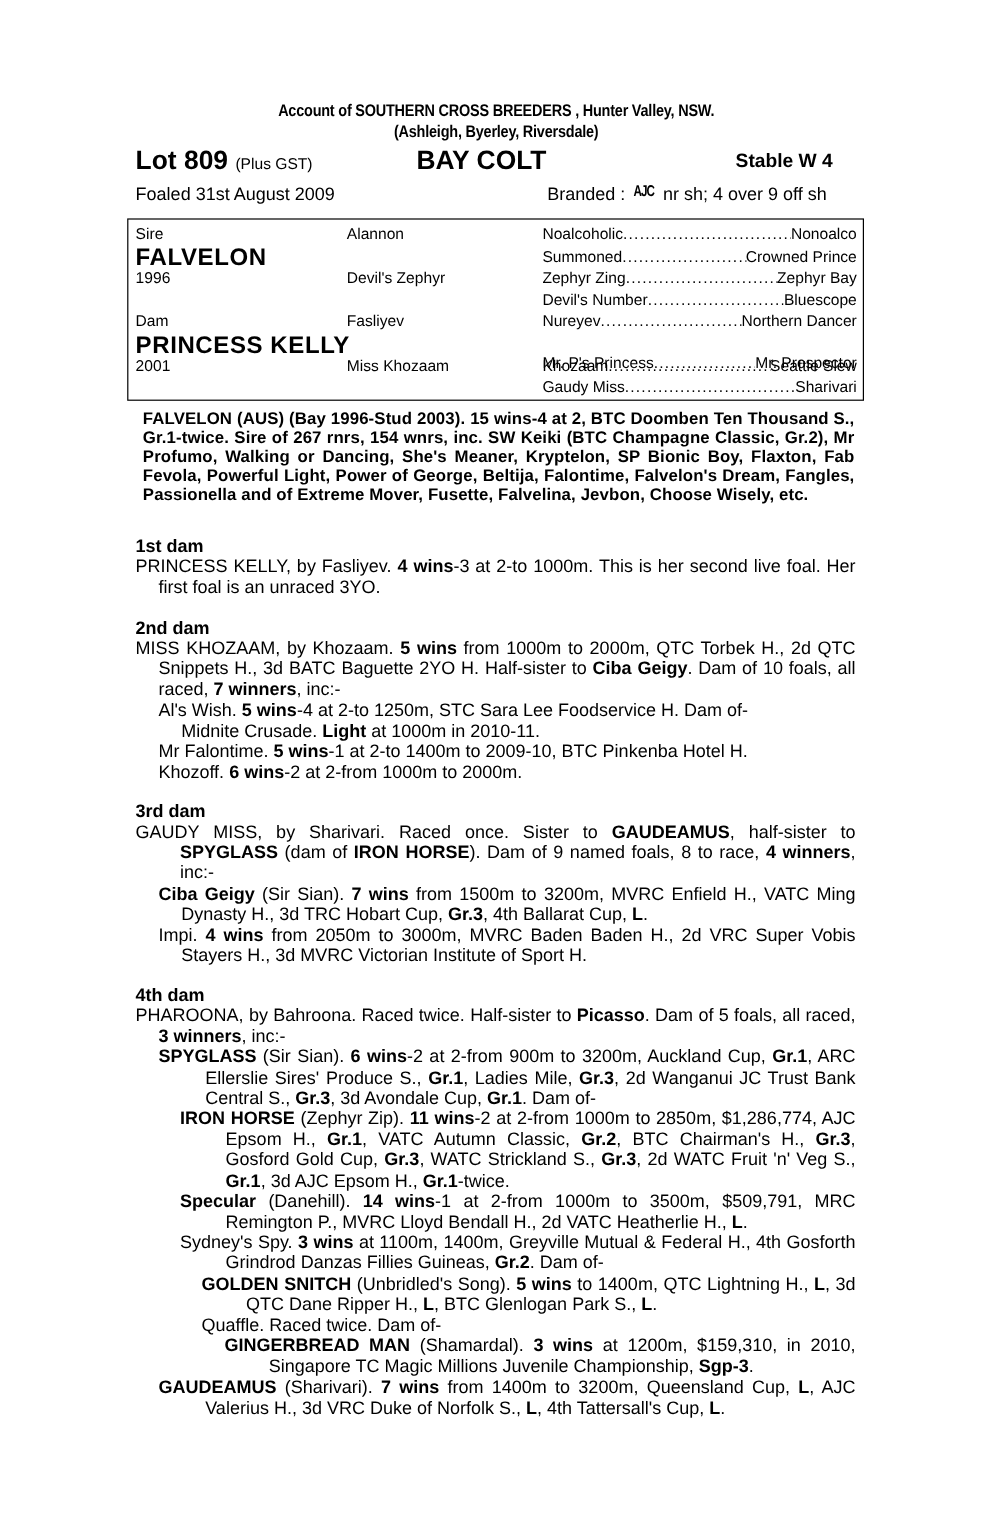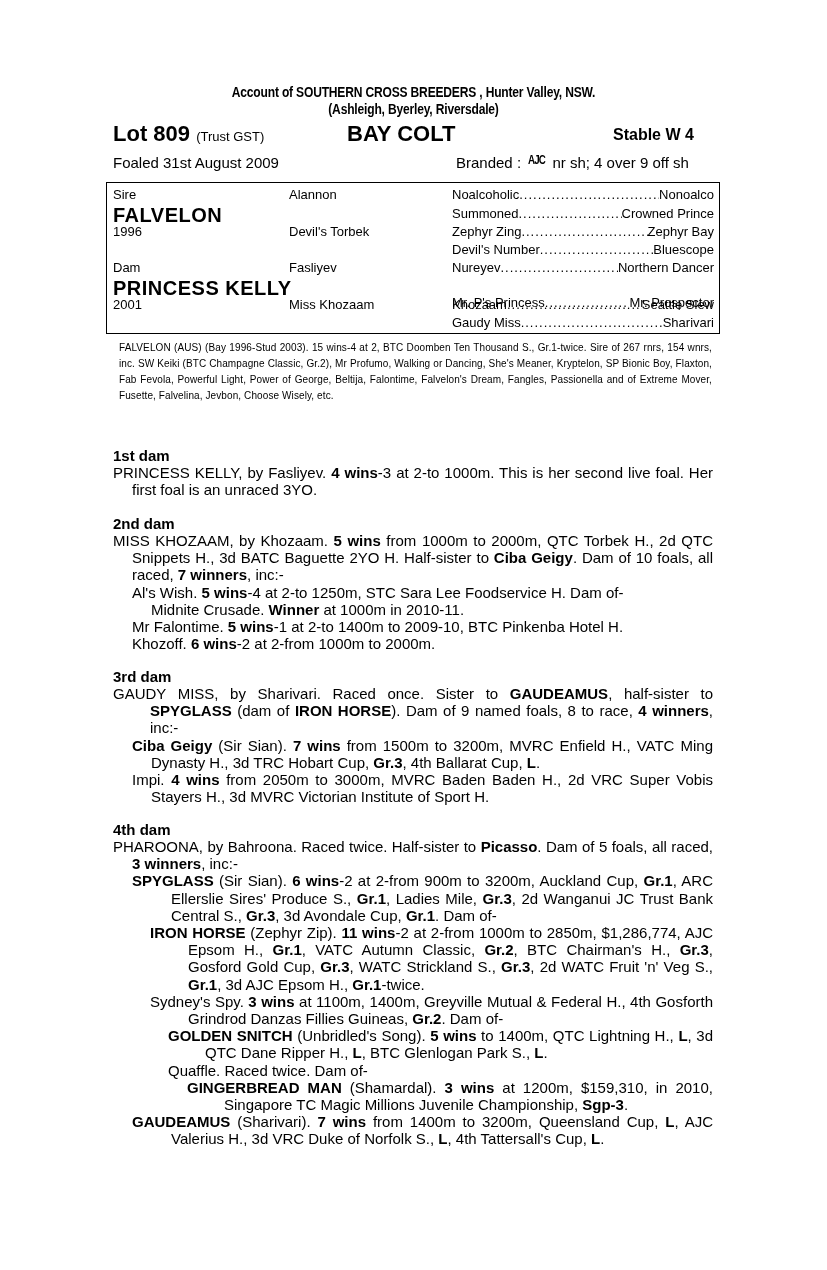--- a/index.html
+++ b/index.html
@@ -16,50 +16,50 @@
   #branded { left:456px; top:154px; font-size:15px; }
   #ajc { font-weight:bold; font-size:13px; display:inline-block; transform:scaleX(0.75) translateY(-4px); letter-spacing:-1px; }
   #pedbox { position:absolute; left:106px; top:182px; width:612px; height:150px; border:1.5px solid #000; }
   .pc { position:absolute; white-space:nowrap; font-size:13px; }
   .pname { font-size:20px; font-weight:900; letter-spacing:0.5px; }
   .gg { position:absolute; left:345px; width:262px; font-size:13px; display:flex; }
   .gg .l { white-space:nowrap; }
   .gg .dots { flex:1; overflow:hidden; white-space:nowrap; letter-spacing:1px; }
   .gg .dots::after { content:"........................................................................................"; }
   .gg .r { white-space:nowrap; }
-  #sirebio { position:absolute; left:119px; top:340px; width:593px; font-size:10px; font-weight:400; line-height:16px; text-align:justify; letter-spacing:0.1px; }
+  #sirebio { position:absolute; left:119px; top:340px; width:593px; font-size:14px; font-weight:700; line-height:16px; text-align:justify; letter-spacing:0.1px; }
   .sec { position:absolute; left:113px; width:600px; font-size:15px; line-height:17.2px; }
   .sec h3 { margin:0; font-size:15px; font-weight:900; line-height:17px; }
   .p { position:relative; text-align:justify; }
   .p0 { padding-left:19px; text-indent:-19px; }
   .p1 { margin-left:19px; padding-left:19px; text-indent:-19px; }
   .p2 { margin-left:37px; padding-left:19px; text-indent:-19px; }
   .p3 { margin-left:55px; padding-left:37px; text-indent:-37px; }
   .p4 { margin-left:74px; padding-left:37px; text-indent:-37px; }
   .k { font-weight:900; }
   .nj { text-align:left; }
 </style>
 </head>
 <body>
 
 <div class="hdr1" id="acct">Account of SOUTHERN CROSS BREEDERS , Hunter Valley, NSW.</div>
 <div class="hdr1" id="acct2">(Ashleigh, Byerley, Riversdale)</div>
 
-<div class="abs" id="lot"><span>Lot 809</span> <span class="gst">(Trust GST)</span></div>
+<div class="abs" id="lot"><span>Lot 809</span> <span class="gst">(Plus GST)</span></div>
 <div class="abs" id="sex">BAY COLT</div>
 <div class="abs" id="stable">Stable W 4</div>
 <div class="abs" id="foaled">Foaled 31st August 2009</div>
 <div class="abs" id="branded"><span>Branded :</span> <span id="ajc">AJC</span> <span>nr sh; 4 over 9 off sh</span></div>
 
 <div id="pedbox">
   <div class="pc" style="left:6px;top:4px;">Sire</div>
   <div class="pc pname" style="left:6px;top:21px;">FALVELON</div>
   <div class="pc" style="left:6px;top:41px;">1996</div>
   <div class="pc" style="left:182px;top:4px;">Alannon</div>
-  <div class="pc" style="left:182px;top:41px;">Devil's Torbek</div>
+  <div class="pc" style="left:182px;top:41px;">Devil's Zephyr</div>
   <div class="gg" style="top:4px;">
       <span class="l">Noalcoholic</span>
       <span class="dots"></span>
       <span class="r">Nonoalco</span>
     </div>
   <div class="gg" style="top:23px;align-items:flex-end;">
       <span class="l">Summoned</span>
       <span class="dots"></span>
       <span class="r">Crowned Prince</span>
     </div>
@@ -104,40 +104,41 @@
 <div id="sirebio">FALVELON (AUS) (Bay 1996-Stud 2003). 15 wins-4 at 2, BTC Doomben Ten Thousand S., Gr.1-twice. Sire of 267 rnrs, 154 wnrs, inc. SW Keiki (BTC Champagne Classic, Gr.2), Mr Profumo, Walking or Dancing, She's Meaner, Kryptelon, SP Bionic Boy, Flaxton, Fab Fevola, Powerful Light, Power of George, Beltija, Falontime, Falvelon's Dream, Fangles, Passionella and of Extreme Mover, Fusette, Falvelina, Jevbon, Choose Wisely, etc.</div>
 
 <div class="sec" style="top:447px;">
   <h3>1st dam</h3>
   <div class="p p0"><span>PRINCESS KELLY, by Fasliyev. </span><span class="k">4 wins</span><span>-3 at 2-to 1000m. This is her second live foal. Her first foal is an unraced 3YO.</span></div>
 </div>
 
 <div class="sec" style="top:515px;">
   <h3>2nd dam</h3>
   <div class="p p0"><span>MISS KHOZAAM, by Khozaam. </span><span class="k">5 wins</span><span> from 1000m to 2000m, QTC Torbek H., 2d QTC Snippets H., 3d BATC Baguette 2YO H. Half-sister to </span><span class="k">Ciba Geigy</span><span>. Dam of 10 foals, all raced, </span><span class="k">7 winners</span><span>, inc:-</span></div>
-  <div class="p p1 nj"><span>Al's Wish. </span><span class="k">5 wins</span><span>-4 at 2-to 1250m, STC Sara Lee Foodservice H. Dam of-</span><br><span>Midnite Crusade. </span><span class="k">Winner</span><span> at 1000m in 2010-11.</span></div>
+  <div class="p p1 nj"><span>Al's Wish. </span><span class="k">5 wins</span><span>-4 at 2-to 1250m, STC Sara Lee Foodservice H. Dam of-</span><br><span>Midnite Crusade. </span><span class="k">Light</span><span> at 1000m in 2010-11.</span></div>
   <div class="p p1 nj"><span>Mr Falontime. </span><span class="k">5 wins</span><span>-1 at 2-to 1400m to 2009-10, BTC Pinkenba Hotel H.</span></div>
   <div class="p p1 nj"><span>Khozoff. </span><span class="k">6 wins</span><span>-2 at 2-from 1000m to 2000m.</span></div>
 </div>
 
 <div class="sec" style="top:668px;">
   <h3>3rd dam</h3>
   <div class="p p0" style="padding-left:37px;text-indent:-37px;"><span>GAUDY MISS, by Sharivari. Raced once. Sister to </span><span class="k">GAUDEAMUS</span><span>, half-sister to </span><span class="k">SPYGLASS</span><span> (dam of </span><span class="k">IRON HORSE</span><span>). Dam of 9 named foals, 8 to race, </span><span class="k">4 winners</span><span>, inc:-</span></div>
   <div class="p p1"><span class="k">Ciba Geigy</span><span> (Sir Sian). </span><span class="k">7 wins</span><span> from 1500m to 3200m, MVRC Enfield H., VATC Ming Dynasty H., 3d TRC Hobart Cup, </span><span class="k">Gr.3</span><span>, 4th Ballarat Cup, </span><span class="k">L</span><span>.</span></div>
   <div class="p p1"><span>Impi. </span><span class="k">4 wins</span><span> from 2050m to 3000m, MVRC Baden Baden H., 2d VRC Super Vobis Stayers H., 3d MVRC Victorian Institute of Sport H.</span></div>
 </div>
 
 <div class="sec" style="top:821px;">
   <h3>4th dam</h3>
   <div class="p p0"><span>PHAROONA, by Bahroona. Raced twice. Half-sister to </span><span class="k">Picasso</span><span>. Dam of 5 foals, all raced, </span><span class="k">3 winners</span><span>, inc:-</span></div>
 
   <div class="p p1" style="padding-left:39px;text-indent:-39px;"><span class="k">SPYGLASS</span><span> (Sir Sian). </span><span class="k">6 wins</span><span>-2 at 2-from 900m to 3200m, Auckland Cup, </span><span class="k">Gr.1</span><span>, ARC Ellerslie Sires' Produce S., </span><span class="k">Gr.1</span><span>, Ladies Mile, </span><span class="k">Gr.3</span><span>, 2d Wanganui JC Trust Bank Central S., </span><span class="k">Gr.3</span><span>, 3d Avondale Cup, </span><span class="k">Gr.1</span><span>. Dam of-</span></div>
 
   <div class="p p2" style="padding-left:38px;text-indent:-38px;"><span class="k">IRON HORSE</span><span> (Zephyr Zip). </span><span class="k">11 wins</span><span>-2 at 2-from 1000m to 2850m, $1,286,774, AJC Epsom H., </span><span class="k">Gr.1</span><span>, VATC Autumn Classic, </span><span class="k">Gr.2</span><span>, BTC Chairman's H., </span><span class="k">Gr.3</span><span>, Gosford Gold Cup, </span><span class="k">Gr.3</span><span>, WATC Strickland S., </span><span class="k">Gr.3</span><span>, 2d WATC Fruit 'n' Veg S., </span><span class="k">Gr.1</span><span>, 3d AJC Epsom H., </span><span class="k">Gr.1</span><span>-twice.</span></div>
 
+  <div class="p p2" style="padding-left:38px;text-indent:-38px;"><span class="k">Specular</span><span> (Danehill). </span><span class="k">14 wins</span><span>-1 at 2-from 1000m to 3500m, $509,791, MRC Remington P., MVRC Lloyd Bendall H., 2d VATC Heatherlie H., </span><span class="k">L</span><span>.</span></div>
 
   <div class="p p2" style="padding-left:38px;text-indent:-38px;"><span>Sydney's Spy. </span><span class="k">3 wins</span><span> at 1100m, 1400m, Greyville Mutual &amp; Federal H., 4th Gosforth Grindrod Danzas Fillies Guineas, </span><span class="k">Gr.2</span><span>. Dam of-</span></div>
 
   <div class="p p3"><span class="k">GOLDEN SNITCH</span><span> (Unbridled's Song). </span><span class="k">5 wins</span><span> to 1400m, QTC Lightning H., </span><span class="k">L</span><span>, 3d QTC Dane Ripper H., </span><span class="k">L</span><span>, BTC Glenlogan Park S., </span><span class="k">L</span><span>.</span></div>
 
   <div class="p p3"><span>Quaffle. Raced twice. Dam of-</span></div>
 
   <div class="p p4"><span class="k">GINGERBREAD MAN</span><span> (Shamardal). </span><span class="k">3 wins</span><span> at 1200m, $159,310, in 2010, Singapore TC Magic Millions Juvenile Championship, </span><span class="k">Sgp-3</span><span>.</span></div>
 
   <div class="p p1" style="padding-left:39px;text-indent:-39px;"><span class="k">GAUDEAMUS</span><span> (Sharivari). </span><span class="k">7 wins</span><span> from 1400m to 3200m, Queensland Cup, </span><span class="k">L</span><span>, AJC Valerius H., 3d VRC Duke of Norfolk S.,  </span><span class="k">L</span><span>, 4th Tattersall's Cup, </span><span class="k">L</span><span>.</span></div>

